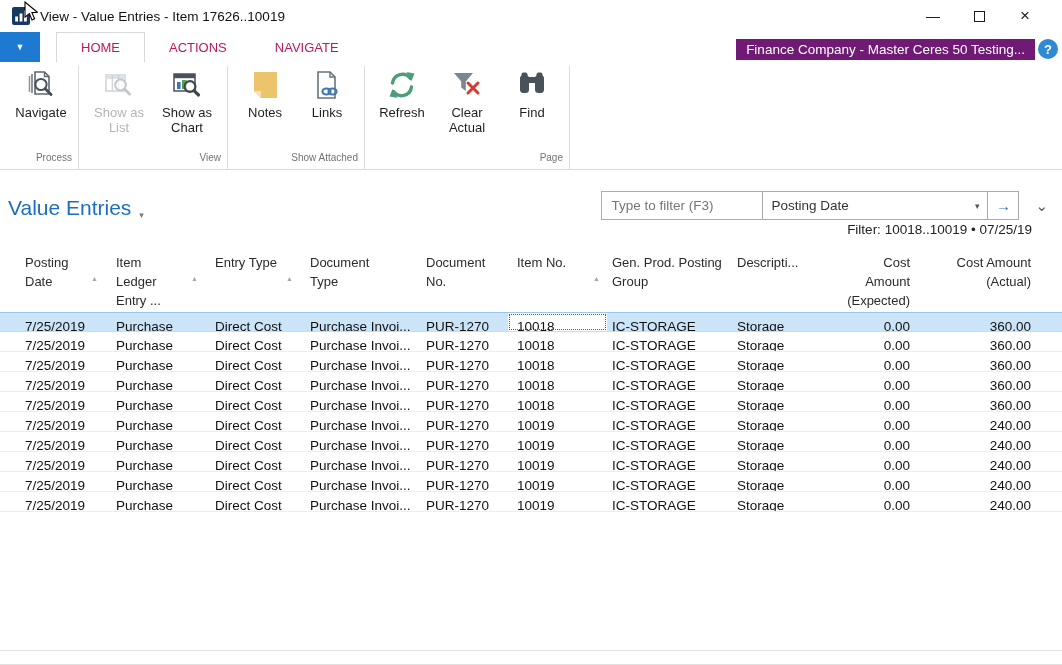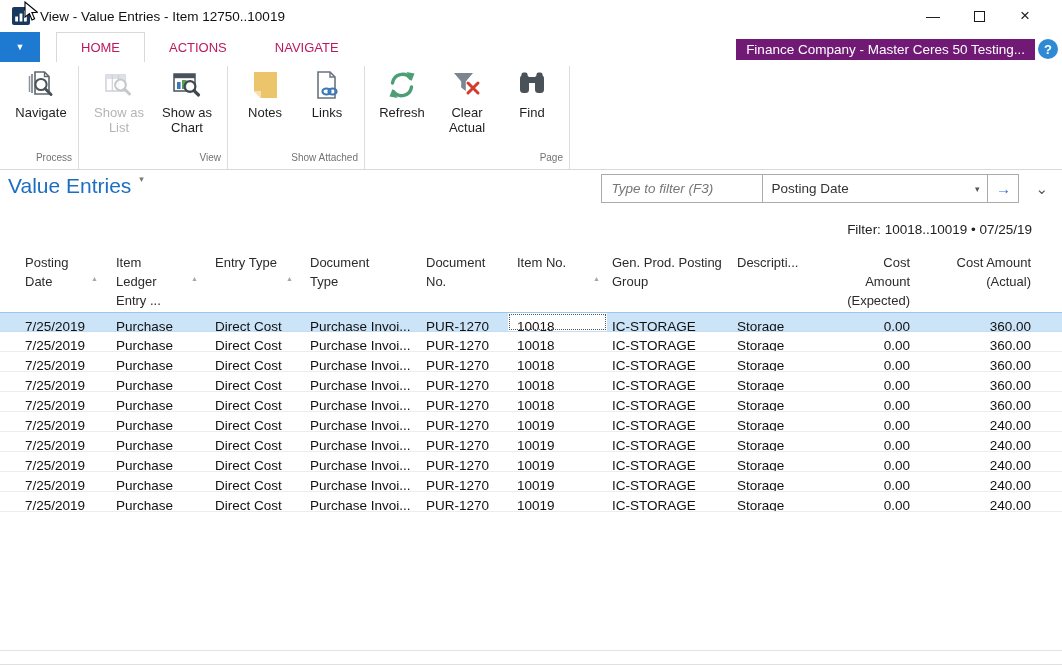--- a/index.html
+++ b/index.html
@@ -32,26 +32,26 @@
   .rgroup { display:flex; flex-direction:column; padding:0 6px; border-right:1px solid #dcdcdc; }
   .rbuttons { display:flex; gap:8px; flex:1; align-items:flex-start; justify-content:center; padding:2px 4px 0 4px; }
   .rbtn { display:flex; flex-direction:column; align-items:center; min-width:54px; cursor:default; }
   .ricon { width:34px; height:34px; display:flex; align-items:center; justify-content:center; }
   .ricon svg { width:32px; height:32px; }
   .rlabel { font-size:13px; color:#1e1e1e; text-align:center; line-height:1.18; margin-top:3px; max-width:60px; }
   .rbtn.disabled .rlabel { color:#b4b4b4; }
   .rgroup-label { text-align:right; color:#737373; font-size:10px; padding:3px 0 6px; }
 
   
-  .pagehead { display:flex; align-items:flex-start; height:50px; padding:4px 14px 0 8px; }
+  .pagehead { display:flex; align-items:flex-end; height:50px; padding:4px 14px 0 8px; }
   .page-title { font-size:21px; color:#1b6ec2; font-weight:normal; cursor:default; }
   .title-caret { font-size:9px; color:#777; margin-left:8px; cursor:default; }
   .filterwrap { margin-left:auto; display:flex; align-items:center; }
   .filterbox { display:flex; align-items:center; border:1px solid #ababab; height:29px; background:#fff; }
-  .finput { border:none; outline:none; width:160px; padding:0 9px; font-size:13.5px; font-family:"Liberation Sans", sans-serif; color:#6d28d9;font-style:italic; }
+  .finput { border:none; outline:none; width:160px; padding:0 9px; font-size:13.5px; font-family:"Liberation Sans", sans-serif; color:#6d28d9; }
   .finput::placeholder { color:#767676; }
   .fdivider { width:1px; height:100%; background:#ababab; }
   .fcol { display:flex; align-items:center; width:224px; height:100%; padding:0 8px; cursor:default; }
   .fcol-label { flex:1; font-size:13.5px; color:#333; }
   .fcol-caret { font-size:9px; color:#555; }
   .fapply { width:31px; height:100%; border-left:1px solid #ababab; display:flex; align-items:center; justify-content:center; color:#2e75c3; font-size:15px; font-weight:bold; cursor:default; }
   .collapse-chevron { font-size:15px; color:#555; margin-left:16px; cursor:default; line-height:1; }
   .filter-summary { font-size:13.5px; color:#222; text-align:right; padding:2px 30px 6px 0; height:26px; }
 
   
@@ -87,21 +87,21 @@
 
   <div class="titlebar">
     <span class="app-icon">
       <svg viewBox="0 0 18 18">
           <rect x="0" y="0" width="18" height="18" rx="2" fill="#17395f"></rect>
         <rect x="3.2" y="9.5" width="2.8" height="5" fill="#fff"></rect>
         <rect x="7.6" y="6.5" width="2.8" height="8" fill="#fff"></rect>
         <rect x="12" y="3.5" width="2.8" height="11" fill="#fff"></rect>
         </svg>
     </span>
-    <span class="title-text">View - Value Entries - Item 12750..10019</span>
+    <span class="title-text">View - Value Entries - Item 17626..10019</span>
     <div class="win-controls">
       <span class="wc">—</span>
       <span class="wc">
           <span class="maxbox"></span>
         </span>
       <span class="wc">×</span>
     </div>
   </div>
 
   <div class="tabrow">

